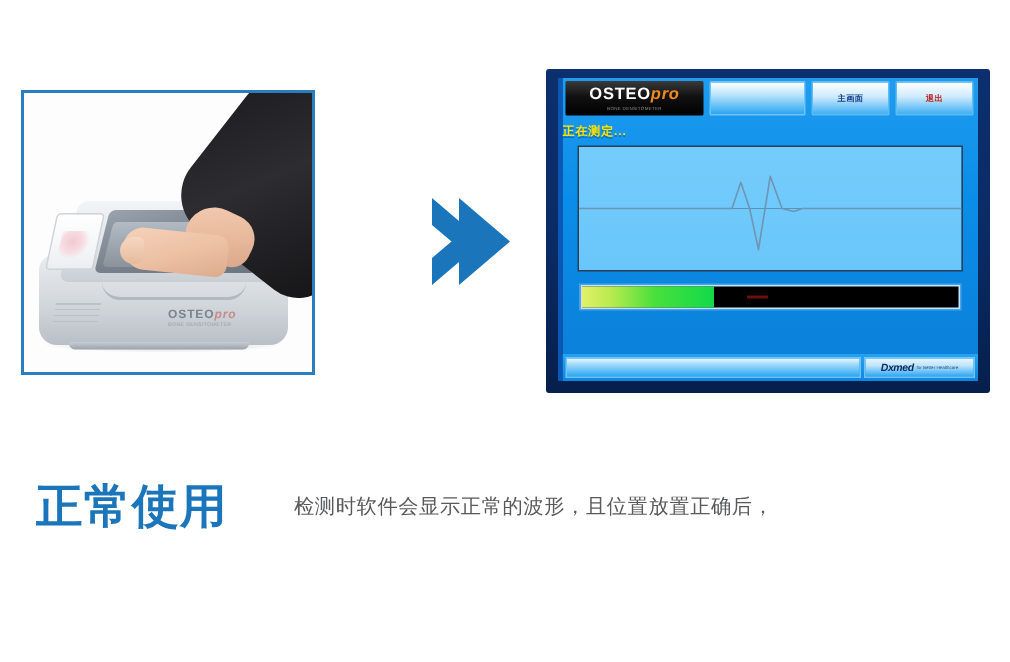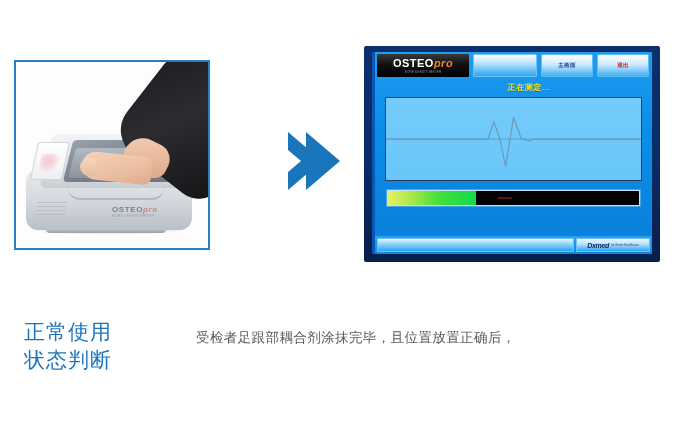--- a/index.html
+++ b/index.html
@@ -130,24 +130,23 @@
     border: 1px solid #6fc4f5; border-radius: 1px;
   }
   .tbtn {
     width: 52px; display: flex; align-items: center; justify-content: center;
     background: linear-gradient(180deg,#ffffff 0%, #cfeafd 45%, #3fb0f4 100%);
     border: 1px solid #5fbcf3; border-radius: 1px;
     font-size: 5.5px; font-weight: bold; color: #123f8a; letter-spacing: .3px;
   }
   .tbtn.exit { color: #c41414; }
   .status {
-    text-align: center; font-size: 8px; font-weight: bold; color: #ffe400;
+    font-size: 8px; font-weight: bold; color: #ffe400;
     letter-spacing: .6px; padding: 5px 0 4px 0;
     text-shadow: 0 1px 0 rgba(0,0,0,.25);
-    margin-left: 31px;
   }
   .chart-wrap { padding: 0 10px; }
   .chart {
     position: relative; height: 84px;
     background: linear-gradient(180deg,#74ccfb 0%, #6ac6fa 100%);
     border: 1px solid #2b3f56;
   }
   .chart svg { position: absolute; inset: 0; width: 100%; height: 100%; }
   .bar-wrap { padding: 9px 12px 0 12px; }
   .bar-outer {
@@ -176,21 +175,21 @@
     background: linear-gradient(180deg,#eaf7ff 0%, #bde3fb 40%, #2aa6f2 100%);
     border: 1px solid #6fc4f5;
     display: flex; align-items: center; justify-content: center; gap: 2px;
   }
   .footer-logo b { font-size: 7px; color: #0d2b63; font-style: italic; letter-spacing: -.3px; }
   .footer-logo i { font-size: 3px; color: #2b4a7a; font-style: normal; }
 
   
   .headline {
     position: absolute; left: 24px; top: 318px; width: 160px;
-    font-size: 21px; font-weight: normal; line-height: 1.32; color: #1b75bb;
+    font-size: 31px; font-weight: bold; line-height: 1.32; color: #1b75bb;
     letter-spacing: 1px;
   }
   .body-text {
     position: absolute; left: 196px; top: 324px; width: 450px;
     font-size: 13.5px; line-height: 2.0; color: #58595b; letter-spacing: .4px;
   }
 </style>
 </head>
 <body>
 
@@ -265,20 +264,19 @@
           <b>Dxmed</b>
           <i>for Better Healthcare</i>
         </div>
       </div>
 
     </div>
   </div>
 
   <div class="headline">
     <div>正常使用</div>
-    <div>状态判断</div>
   </div>
 
   <div class="body-text">
-    <div>受检者足跟部耦合剂涂抹完毕，且位置放置正确后，</div>
+    <div>检测时软件会显示正常的波形，且位置放置正确后，</div>
   </div>
 
 </div>
 
 </body></html>

